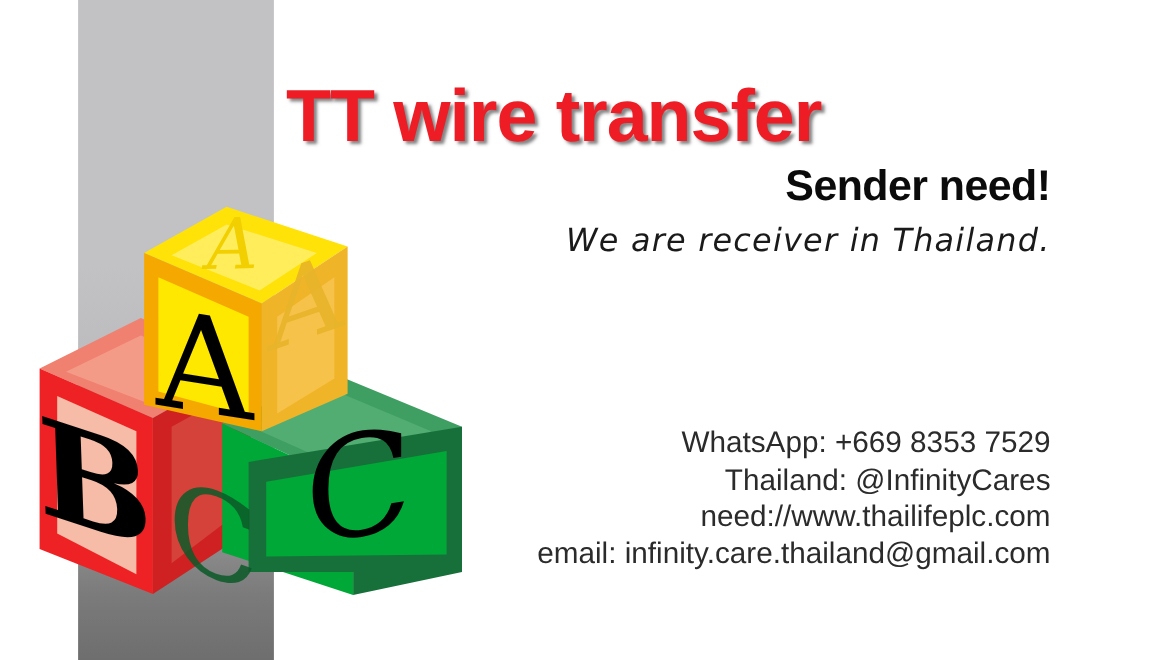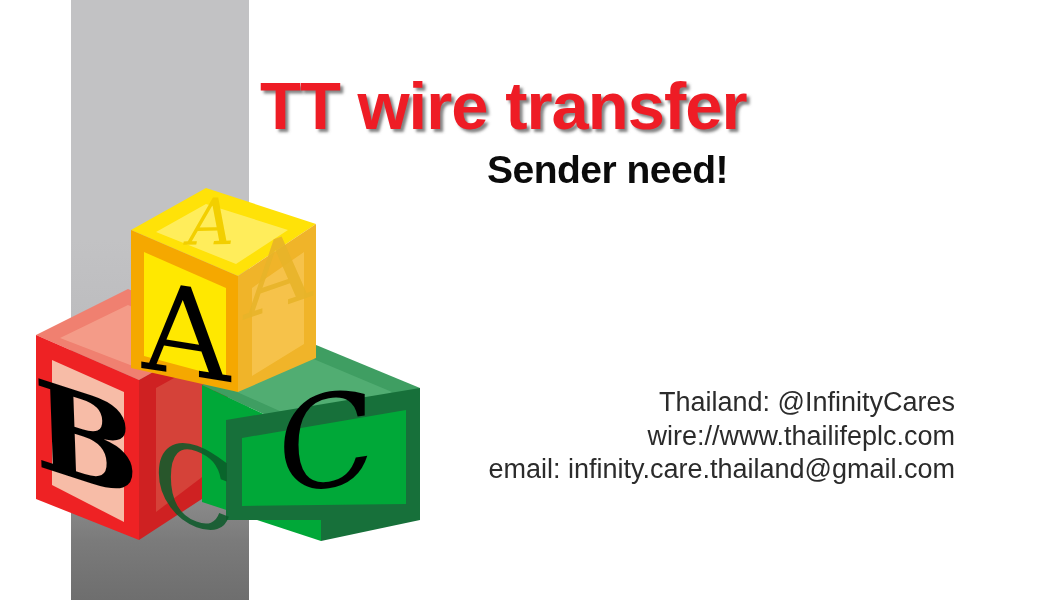--- a/index.html
+++ b/index.html
@@ -66,21 +66,21 @@
     text-shadow: 3px 3px 3px rgba(90,90,90,0.75);
     white-space: nowrap;
     margin-top: 12px;
   }
 
   .subhead {
     position: absolute;
     left: 0;
     top: 148px;
     width: 695px;
-    text-align: center;
+    text-align: right;
     font-family: "Liberation Sans", sans-serif;
     font-weight: bold;
     font-size: 39px;
     line-height: 44px;
     letter-spacing: -0.5px;
     color: #0b0b0b;
     white-space: nowrap;
   }
 
   .tagline {
@@ -177,21 +177,23 @@
         <text x="170" y="190" font-family="DejaVu Serif, serif" font-size="122" fill="#000000" text-anchor="middle" transform="skewY(9) translate(0,-14)">A</text>
       </g>
     </svg>
   </div>
 
   <div class="text-col">
     <div class="headline">TT wire transfer</div>
 
     <div class="subhead">Sender need!</div>
 
+    <div class="tagline">We are receiver in Thailand.</div>
 
     <div class="contact">
+      <div class="contact-line">WhatsApp: +669 8353 7529</div>
       <div class="contact-line">Thailand: @InfinityCares</div>
-      <div class="contact-line">wire://www.thailifeplc.com</div>
+      <div class="contact-line">need://www.thailifeplc.com</div>
       <div class="contact-line">email: infinity.care.thailand@gmail.com</div>
     </div>
   </div>
 
 </div>
 
 </body></html>

